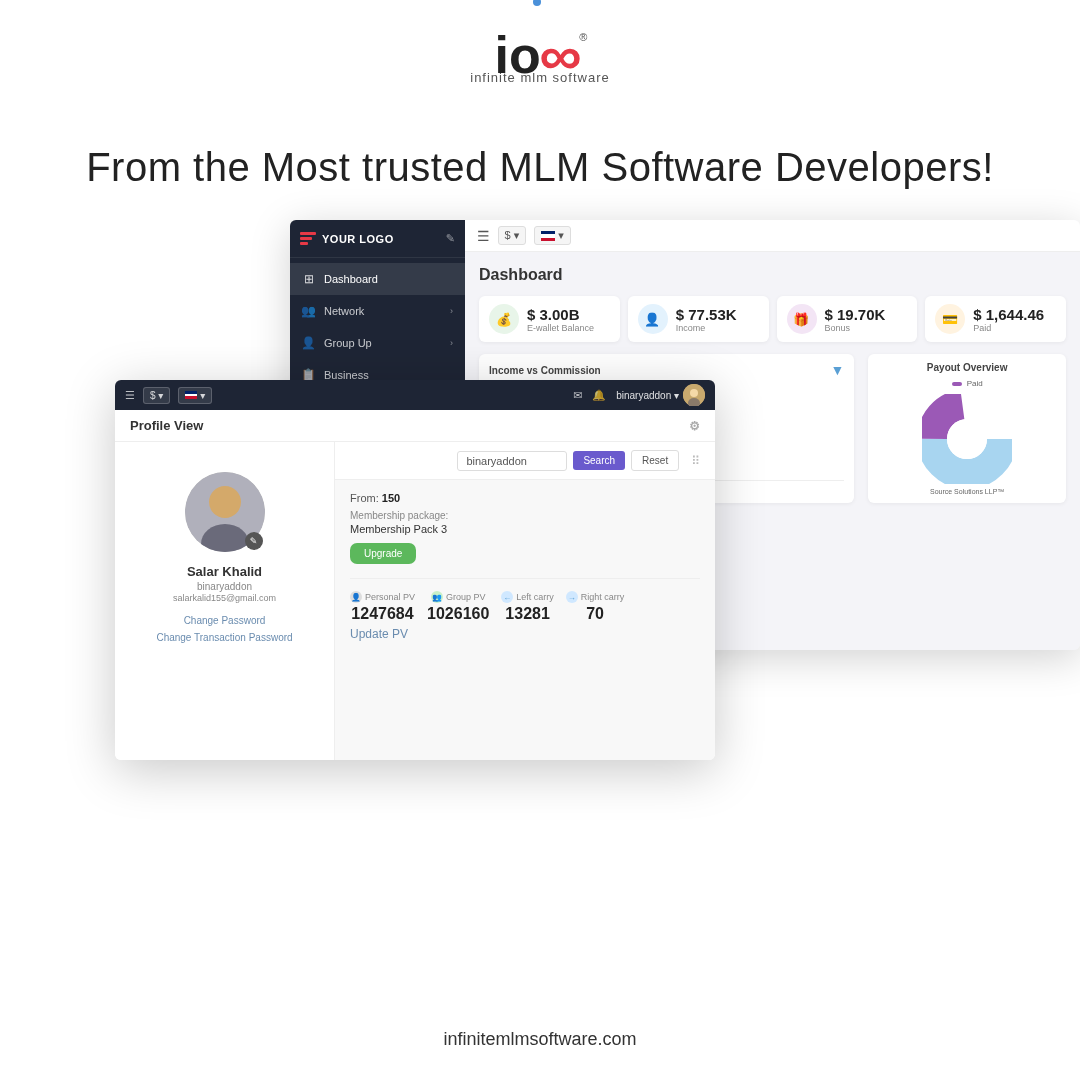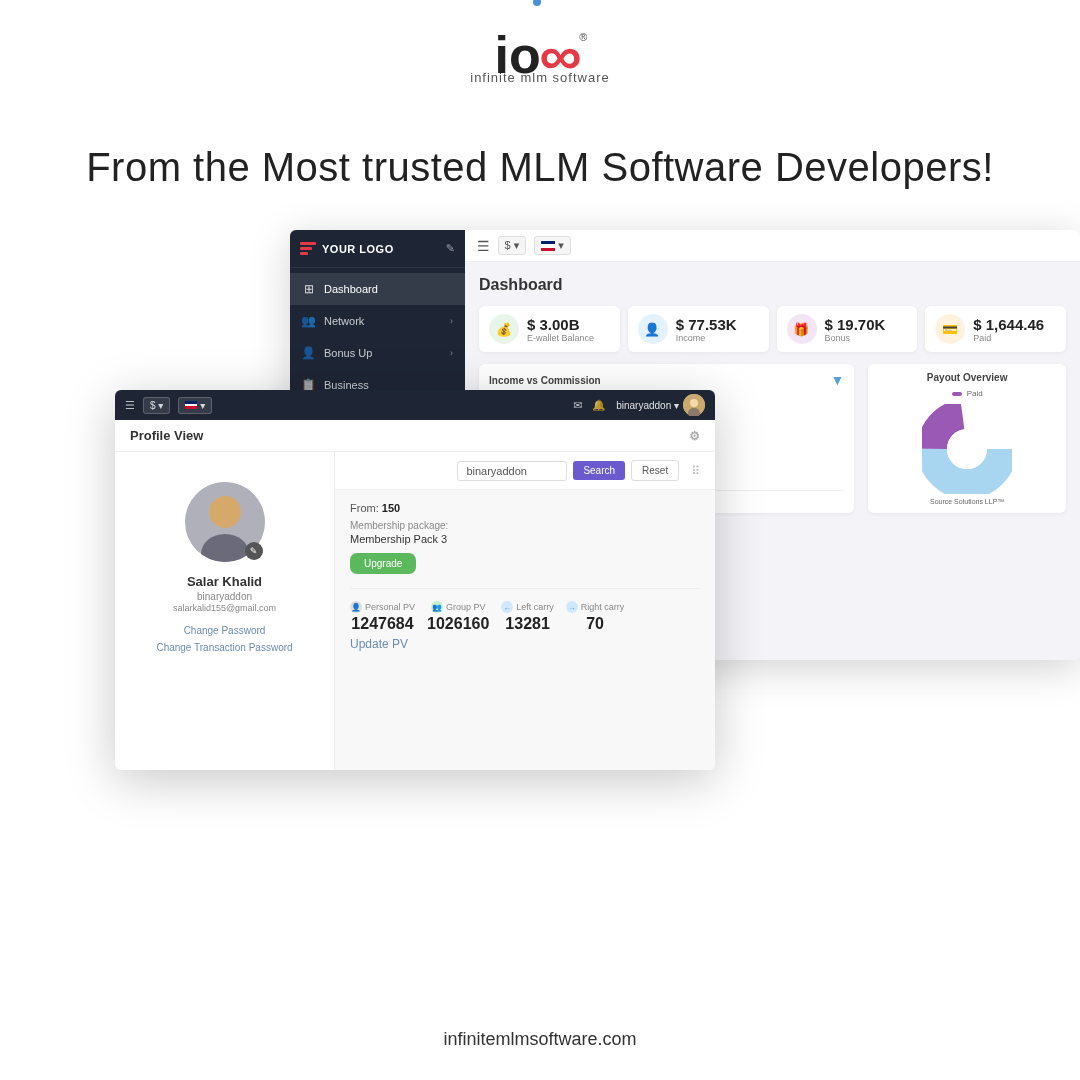--- a/index.html
+++ b/index.html
@@ -71,21 +71,20 @@
       margin-top: 60px;
       margin-bottom: 30px;
       letter-spacing: 0.5px;
     }
 
     
     .screenshots-area {
       position: relative;
       width: 100%;
       height: 620px;
-      margin-top: 10px;
     }
 
     
     .screenshot-back {
       position: absolute;
       left: 290px;
       top: 0px;
       width: 790px;
       height: 430px;
       background: #f5f5f5;
@@ -710,21 +709,21 @@
           <span class="si-icon">⊞</span>
           <span>Dashboard</span>
         </div>
         <div class="sidebar-item">
           <span class="si-icon">👥</span>
           <span>Network</span>
           <span class="si-arrow">›</span>
         </div>
         <div class="sidebar-item">
           <span class="si-icon">👤</span>
-          <span>Bonus Up</span>
+          <span>Group Up</span>
           <span class="si-arrow">›</span>
         </div>
         <div class="sidebar-item">
           <span class="si-icon">📋</span>
           <span>Business</span>
         </div>
         <div class="sidebar-item">
           <span class="si-icon">💳</span>
           <span>Ewallet</span>
         </div>

